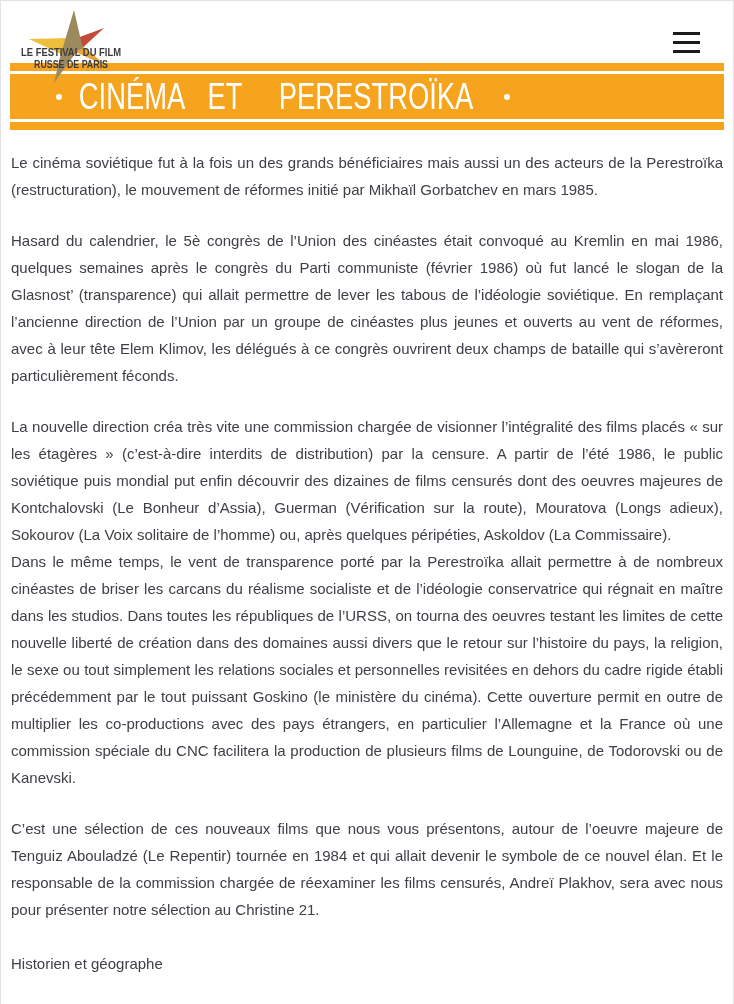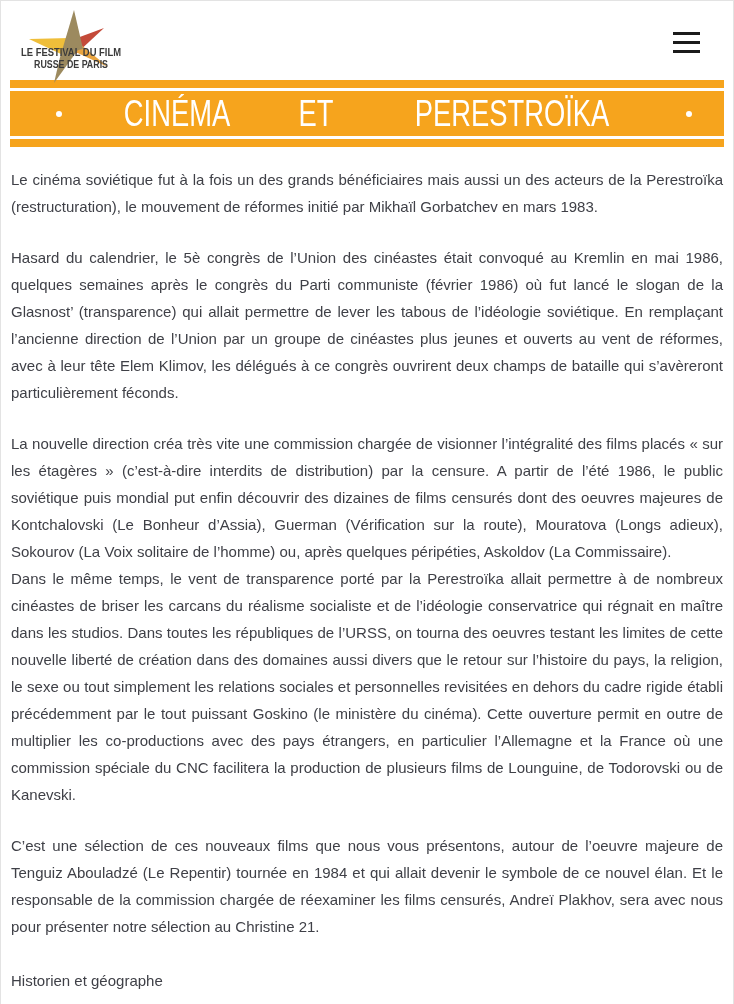--- a/index.html
+++ b/index.html
@@ -11,36 +11,36 @@
     box-sizing: border-box;
     background: #ffffff;
     border-top: 1px solid #e3e3e3;
     border-left: 1px solid #e3e3e3;
     border-right: 1px solid #e3e3e3;
     font-family: "Liberation Sans", sans-serif;
     overflow: hidden;
   }
 
   
-  .header { position: relative; height: 79px; }
+  .header { position: relative; height: 62px; }
   .logo { position: absolute; left: 16px; top: 8px; width: 112px; height: 76px; cursor: pointer; }
   .hamburger {
     position: absolute; right: 33px; top: 31px;
     width: 27px; height: 21px; cursor: pointer;
     display: flex; flex-direction: column; justify-content: space-between;
   }
   .hamburger span { display: block; height: 3px; background: #1b1b1b; }
 
   
   .banner { margin: 0 9px; }
   .banner .strip { height: 8px; background: #f6a41d; }
   .banner .gap { height: 3px; background: #ffffff; }
   .banner-main {
     height: 45px; background: #f6a41d;
-    display: flex; align-items: center; justify-content: space-between;
+    display: flex; align-items: center; 
     padding: 0 32px 0 46px;
   }
   .banner-main .word {
     color: #ffffff;
     font-size: 36px;
     font-weight: 400;
     letter-spacing: 0px;
     line-height: 45px;
     transform: scaleX(0.76);
     white-space: nowrap;
@@ -94,21 +94,21 @@
       <span class="word">CINÉMA</span>
       <span class="word">ET</span>
       <span class="word">PERESTROÏKA</span>
       <span class="dot"></span>
     </div>
     <div class="gap"></div>
     <div class="strip"></div>
   </div>
 
   <div class="article">
-    <p>Le cinéma soviétique fut à la fois un des grands bénéficiaires mais aussi un des acteurs de la Perestroïka (restructuration), le mouvement de réformes initié par Mikhaïl Gorbatchev en mars 1983.</p>
+    <p>Le cinéma soviétique fut à la fois un des grands bénéficiaires mais aussi un des acteurs de la Perestroïka (restructuration), le mouvement de réformes initié par Mikhaïl Gorbatchev en mars 1985.</p>
     <p class="spaced">Hasard du calendrier, le 5è congrès de l’Union des cinéastes était convoqué au Kremlin en mai 1986, quelques semaines après le congrès du Parti communiste (février 1986) où fut lancé le slogan de la Glasnost’ (transparence) qui allait permettre de lever les tabous de l’idéologie soviétique. En remplaçant l’ancienne direction de l’Union par un groupe de cinéastes plus jeunes et ouverts au vent de réformes, avec à leur tête Elem Klimov, les délégués à ce congrès ouvrirent deux champs de bataille qui s’avèreront particulièrement féconds.</p>
     <p class="spaced">La nouvelle direction créa très vite une commission chargée de visionner l’intégralité des films placés « sur les étagères » (c’est-à-dire interdits de distribution) par la censure. A partir de l’été 1986, le public soviétique puis mondial put enfin découvrir des dizaines de films censurés dont des oeuvres majeures de Kontchalovski (Le Bonheur d’Assia), Guerman (Vérification sur la route), Mouratova (Longs adieux), Sokourov (La Voix solitaire de l’homme) ou, après quelques péripéties, Askoldov (La Commissaire).</p>
     <p>Dans le même temps, le vent de transparence porté par la Perestroïka allait permettre à de nombreux cinéastes de briser les carcans du réalisme socialiste et de l’idéologie conservatrice qui régnait en maître dans les studios. Dans toutes les républiques de l’URSS, on tourna des oeuvres testant les limites de cette nouvelle liberté de création dans des domaines aussi divers que le retour sur l’histoire du pays, la religion, le sexe ou tout simplement les relations sociales et personnelles revisitées en dehors du cadre rigide établi précédemment par le tout puissant Goskino (le ministère du cinéma). Cette ouverture permit en outre de multiplier les co-productions avec des pays étrangers, en particulier l’Allemagne et la France où une commission spéciale du CNC facilitera la production de plusieurs films de Lounguine, de Todorovski ou de Kanevski.</p>
     <p class="spaced">C’est une sélection de ces nouveaux films que nous vous présentons, autour de l’oeuvre majeure de Tenguiz Abouladzé (Le Repentir) tournée en 1984 et qui allait devenir le symbole de ce nouvel élan. Et le responsable de la commission chargée de réexaminer les films censurés, Andreï Plakhov, sera avec nous pour présenter notre sélection au Christine 21.</p>
 
     <div class="signature">
       <p class="role">Historien et géographe</p>
 
     </div>
   </div>

